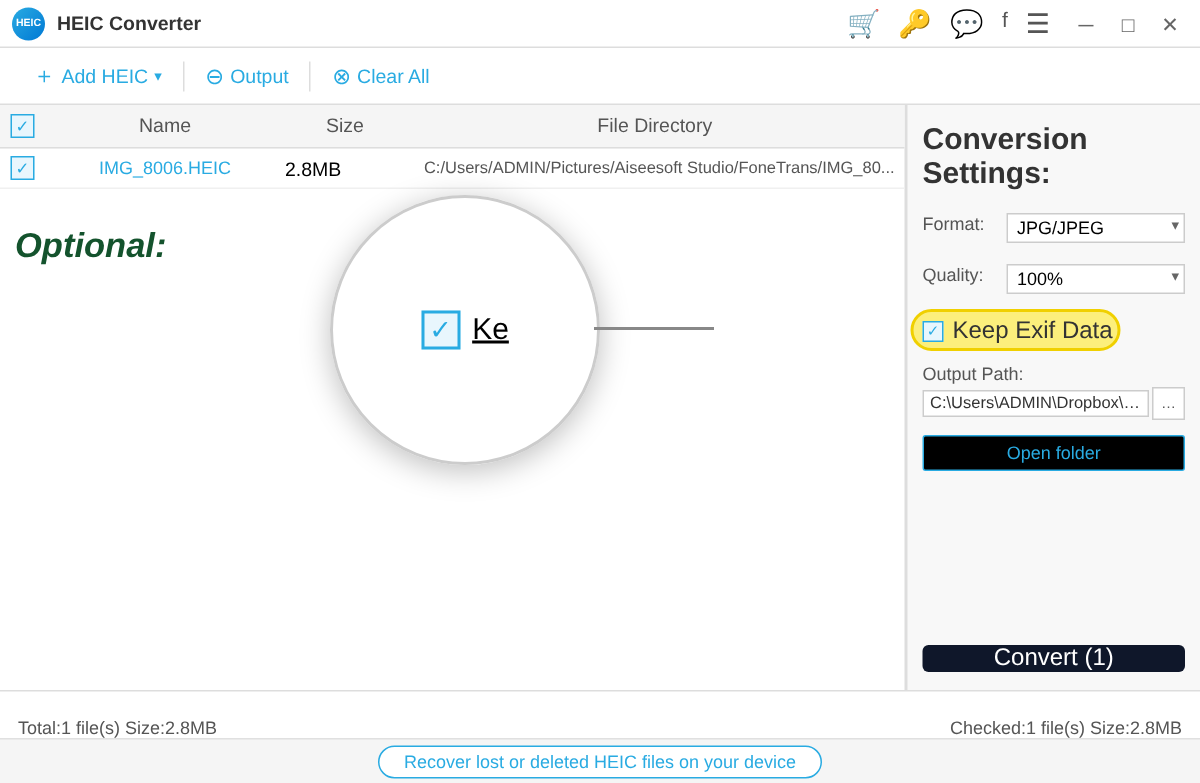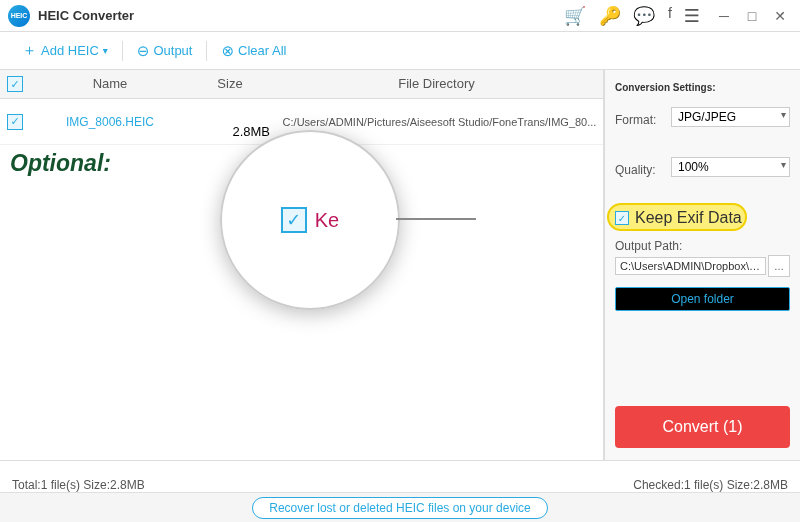--- a/index.html
+++ b/index.html
@@ -169,31 +169,31 @@
       width: 196px;
       background: #f8f8f8;
       padding: 12px 10px;
       display: flex;
       flex-direction: column;
       gap: 10px;
       border-left: 1px solid #ddd;
     }
 
     .panel-title {
-      font-size: 10px;
+      font-size: 20px;
       font-weight: bold;
       color: #333;
       margin-bottom: 4px;
     }
 
     .setting-row {
       display: flex;
-      align-items: flex-end;
+      align-items: flex-start;
       gap: 6px;
-      margin-bottom: 20px;
+      margin-bottom: 4px;
     }
     .setting-label {
       font-size: 12px;
       color: #555;
       width: 50px;
     }
     .select-wrapper {
       flex: 1;
       position: relative;
     }
@@ -265,24 +265,23 @@
       color: #29abe2;
       background: #000000;
       padding: 4px 10px;
       cursor: pointer;
       font-size: 12px;
       text-align: center;
       border-radius: 2px;
     }
 
     .convert-btn {
-      background: #ef4444;
+      background: #0f172a;
       color: white;
       border: none;
-      padding: 12px;
       font-size: 16px;
       cursor: pointer;
       border-radius: 4px;
       margin-top: auto;
     }
 
     
     .status-bar {
       background: #fff;
       height: 32px;
@@ -377,30 +376,30 @@
       <div class="col-name">Name</div>
       <div class="col-size">Size</div>
       <div class="col-dir">File Directory</div>
     </div>
 
     <div class="table-row">
       <div class="col-check">
         <div class="checkbox-custom">✓</div>
       </div>
       <div class="col-name" style="color:#29abe2;font-size:12px;">IMG_8006.HEIC</div>
-      <div class="col-size" style="text-align:right;margin-top:20px;">2.8MB</div>
+      <div class="col-size" style="text-align:left;">2.8MB</div>
       <div class="col-dir" style="font-size:11px;color:#555;padding-left:6px;overflow:hidden;white-space:nowrap;text-overflow:ellipsis;">C:/Users/ADMIN/Pictures/Aiseesoft Studio/FoneTrans/IMG_80...</div>
     </div>
 
     <div class="optional-label">Optional:</div>
 
     <div class="zoom-overlay">
       <div class="zoom-content">
         <div class="zoom-checkbox">✓</div>
-        <span style="font-size:20px;color:#be185d;">Ke</span>
+        <span style="font-size:20px;color:#000000;text-decoration:underline;">Ke</span>
       </div>
     </div>
 
     <div class="connector-line"></div>
 
   </div>
 
   <div class="right-panel">
     <div class="panel-title">Conversion Settings:</div>
 

